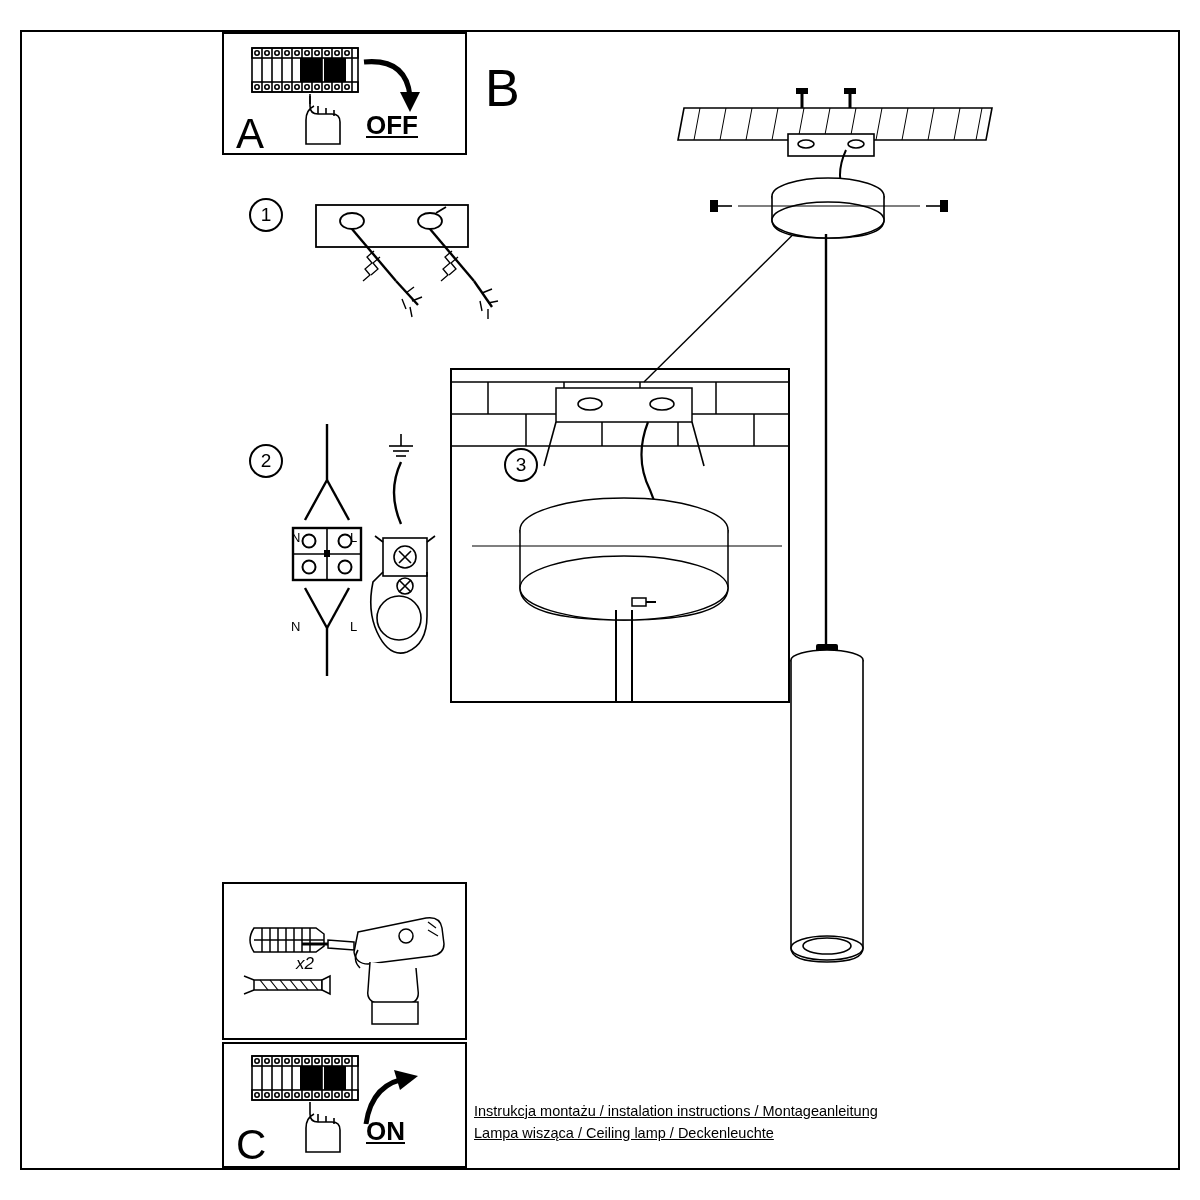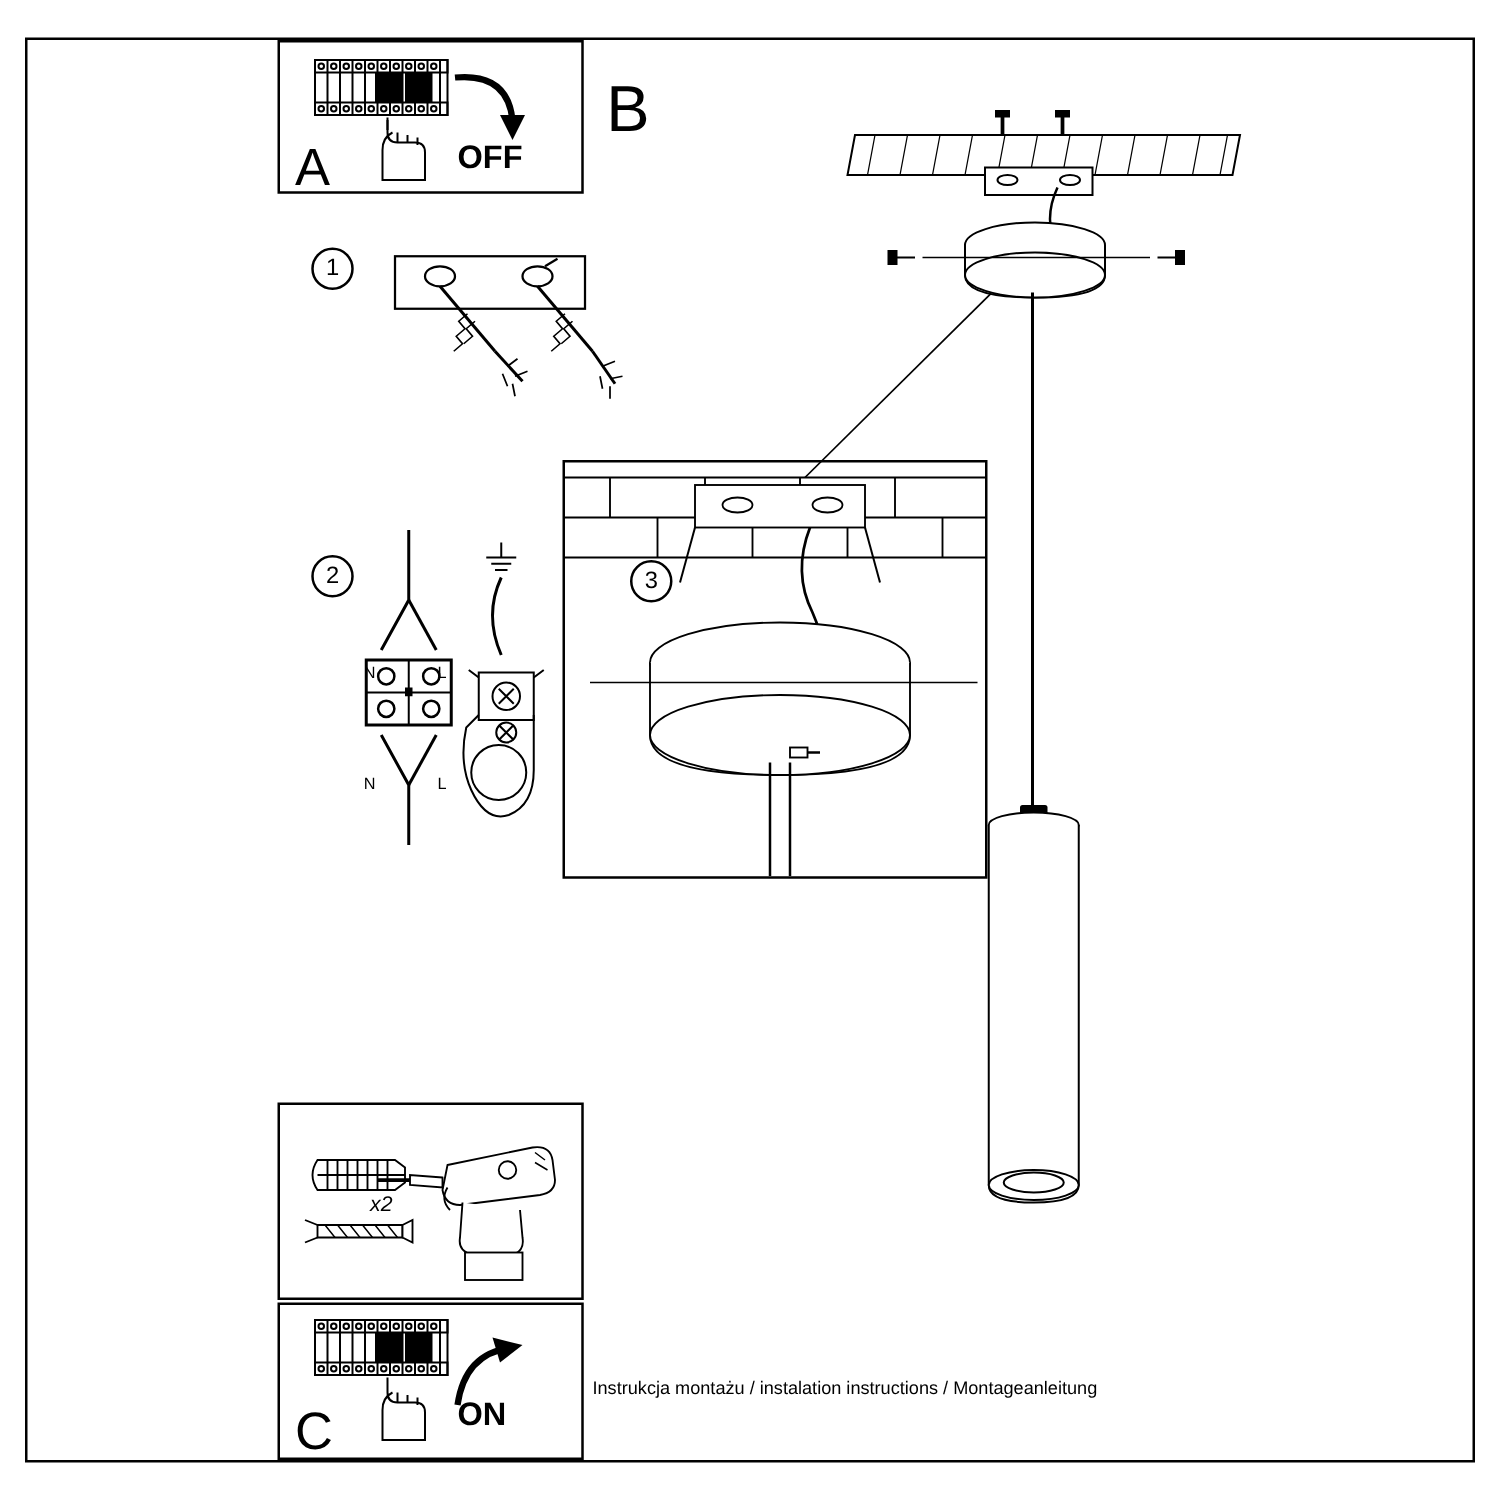--- a/index.html
+++ b/index.html
@@ -28,20 +28,21 @@
     position: absolute;
     font-size: 42px;
     font-weight: 400;
     line-height: 1;
   }
   .label-med {
     position: absolute;
     font-size: 26px;
     font-weight: 700;
     line-height: 1;
+    text-decoration: underline;
   }
   .label-small {
     position: absolute;
     font-size: 13px;
     line-height: 1;
   }
   .circle-num {
     position: absolute;
     width: 34px;
     height: 34px;
@@ -50,20 +51,21 @@
     box-sizing: border-box;
     text-align: center;
     font-size: 19px;
     line-height: 30px;
   }
   .footer-line {
     position: absolute;
     font-size: 14.5px;
     line-height: 1.55;
     white-space: nowrap;
+    text-decoration: underline;
   }
   svg { display:block; }
   .s-abs { position:absolute; }
 </style>
 </head>
 <body>
 
 <div id="sheet">
 
   <div class="frame" style="left:20px; top:30px; width:1160px; height:1140px; border-width:2px;"></div>
@@ -387,14 +389,15 @@
     </svg>
   </div>
   <div class="s-abs" style="left:356px; top:1062px;">
     <svg width="72" height="72" viewBox="0 0 72 72">
       <path d="M10 62 Q16 20 54 16" fill="none" stroke="#000" stroke-width="5"></path>
       <path d="M38 8 L62 14 L44 28 Z" fill="#000"></path>
     </svg>
   </div>
 
   <div class="footer-line" style="left:474px; top:1100px;">Instrukcja montażu / instalation instructions / Montageanleitung</div>
+  <div class="footer-line" style="left:474px; top:1122px;">Lampa wisząca / Ceiling lamp  / Deckenleuchte</div>
 
 </div>
 
 </body></html>

